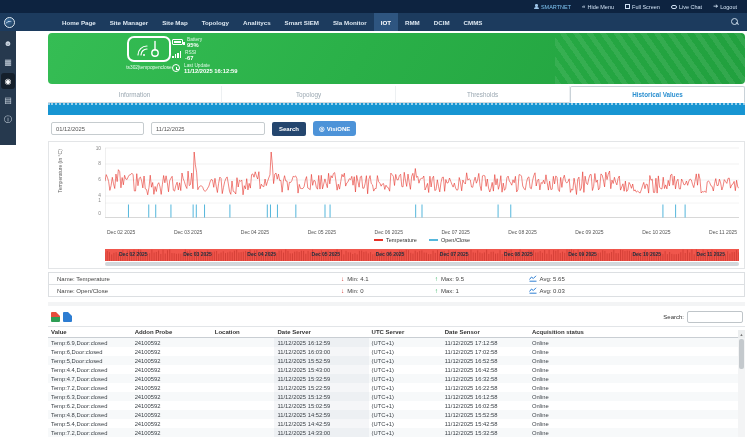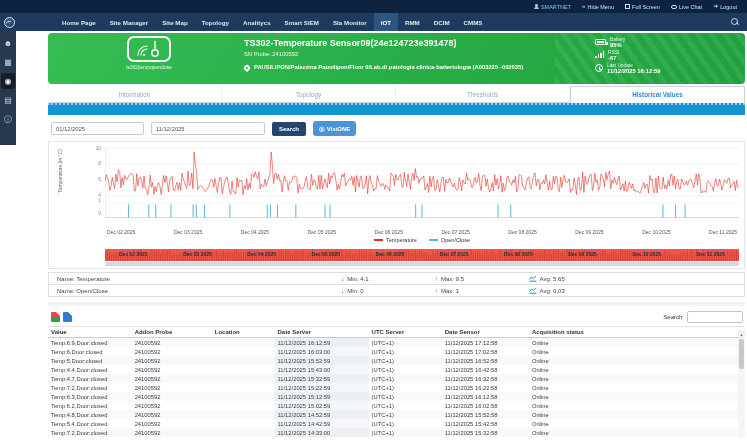--- a/index.html
+++ b/index.html
@@ -193,28 +193,20 @@
         <div class="dev-box">
           <svg width="30" height="20" viewBox="0 0 30 20" fill="none" stroke="#fff" stroke-width="1.4" stroke-linecap="round">
             <line x1="21" y1="2.5" x2="21" y2="11"></line>
             <circle cx="21" cy="14" r="3.2"></circle>
             <path d="M4 16 a9 9 0 0 1 9 -9" stroke-width="1.2"></path>
             <path d="M7 16 a6 6 0 0 1 6 -6" stroke-width="1.2"></path>
             <circle cx="10" cy="16" r="1" fill="#fff" stroke="none"></circle>
           </svg>
         </div>
         <div class="dev-label">ts302|tempopenclose</div>
-      </div>
-      <div class="card-info">
-        <div class="card-title">TS302-Temperature Sensor09(24e124723e391478)</div>
-        <div class="card-sn">SN Probe:  24100592</div>
-        <div class="card-loc">
-          <span class="pin"></span>
-          <span class="loc-text">PAUSILIPON/Palazzina Pausilipon/Floor 0/Lab.di patologia clinica-batteriologia (A003225--002035)</span>
-        </div>
       </div>
       <div class="card-stats">
         <div class="stat">
           <span class="ic-batt"></span>
           <span class="txt">
               <span class="lab">Battery</span>
               <span class="val">95%</span>
             </span>
         </div>
         <div class="stat">

